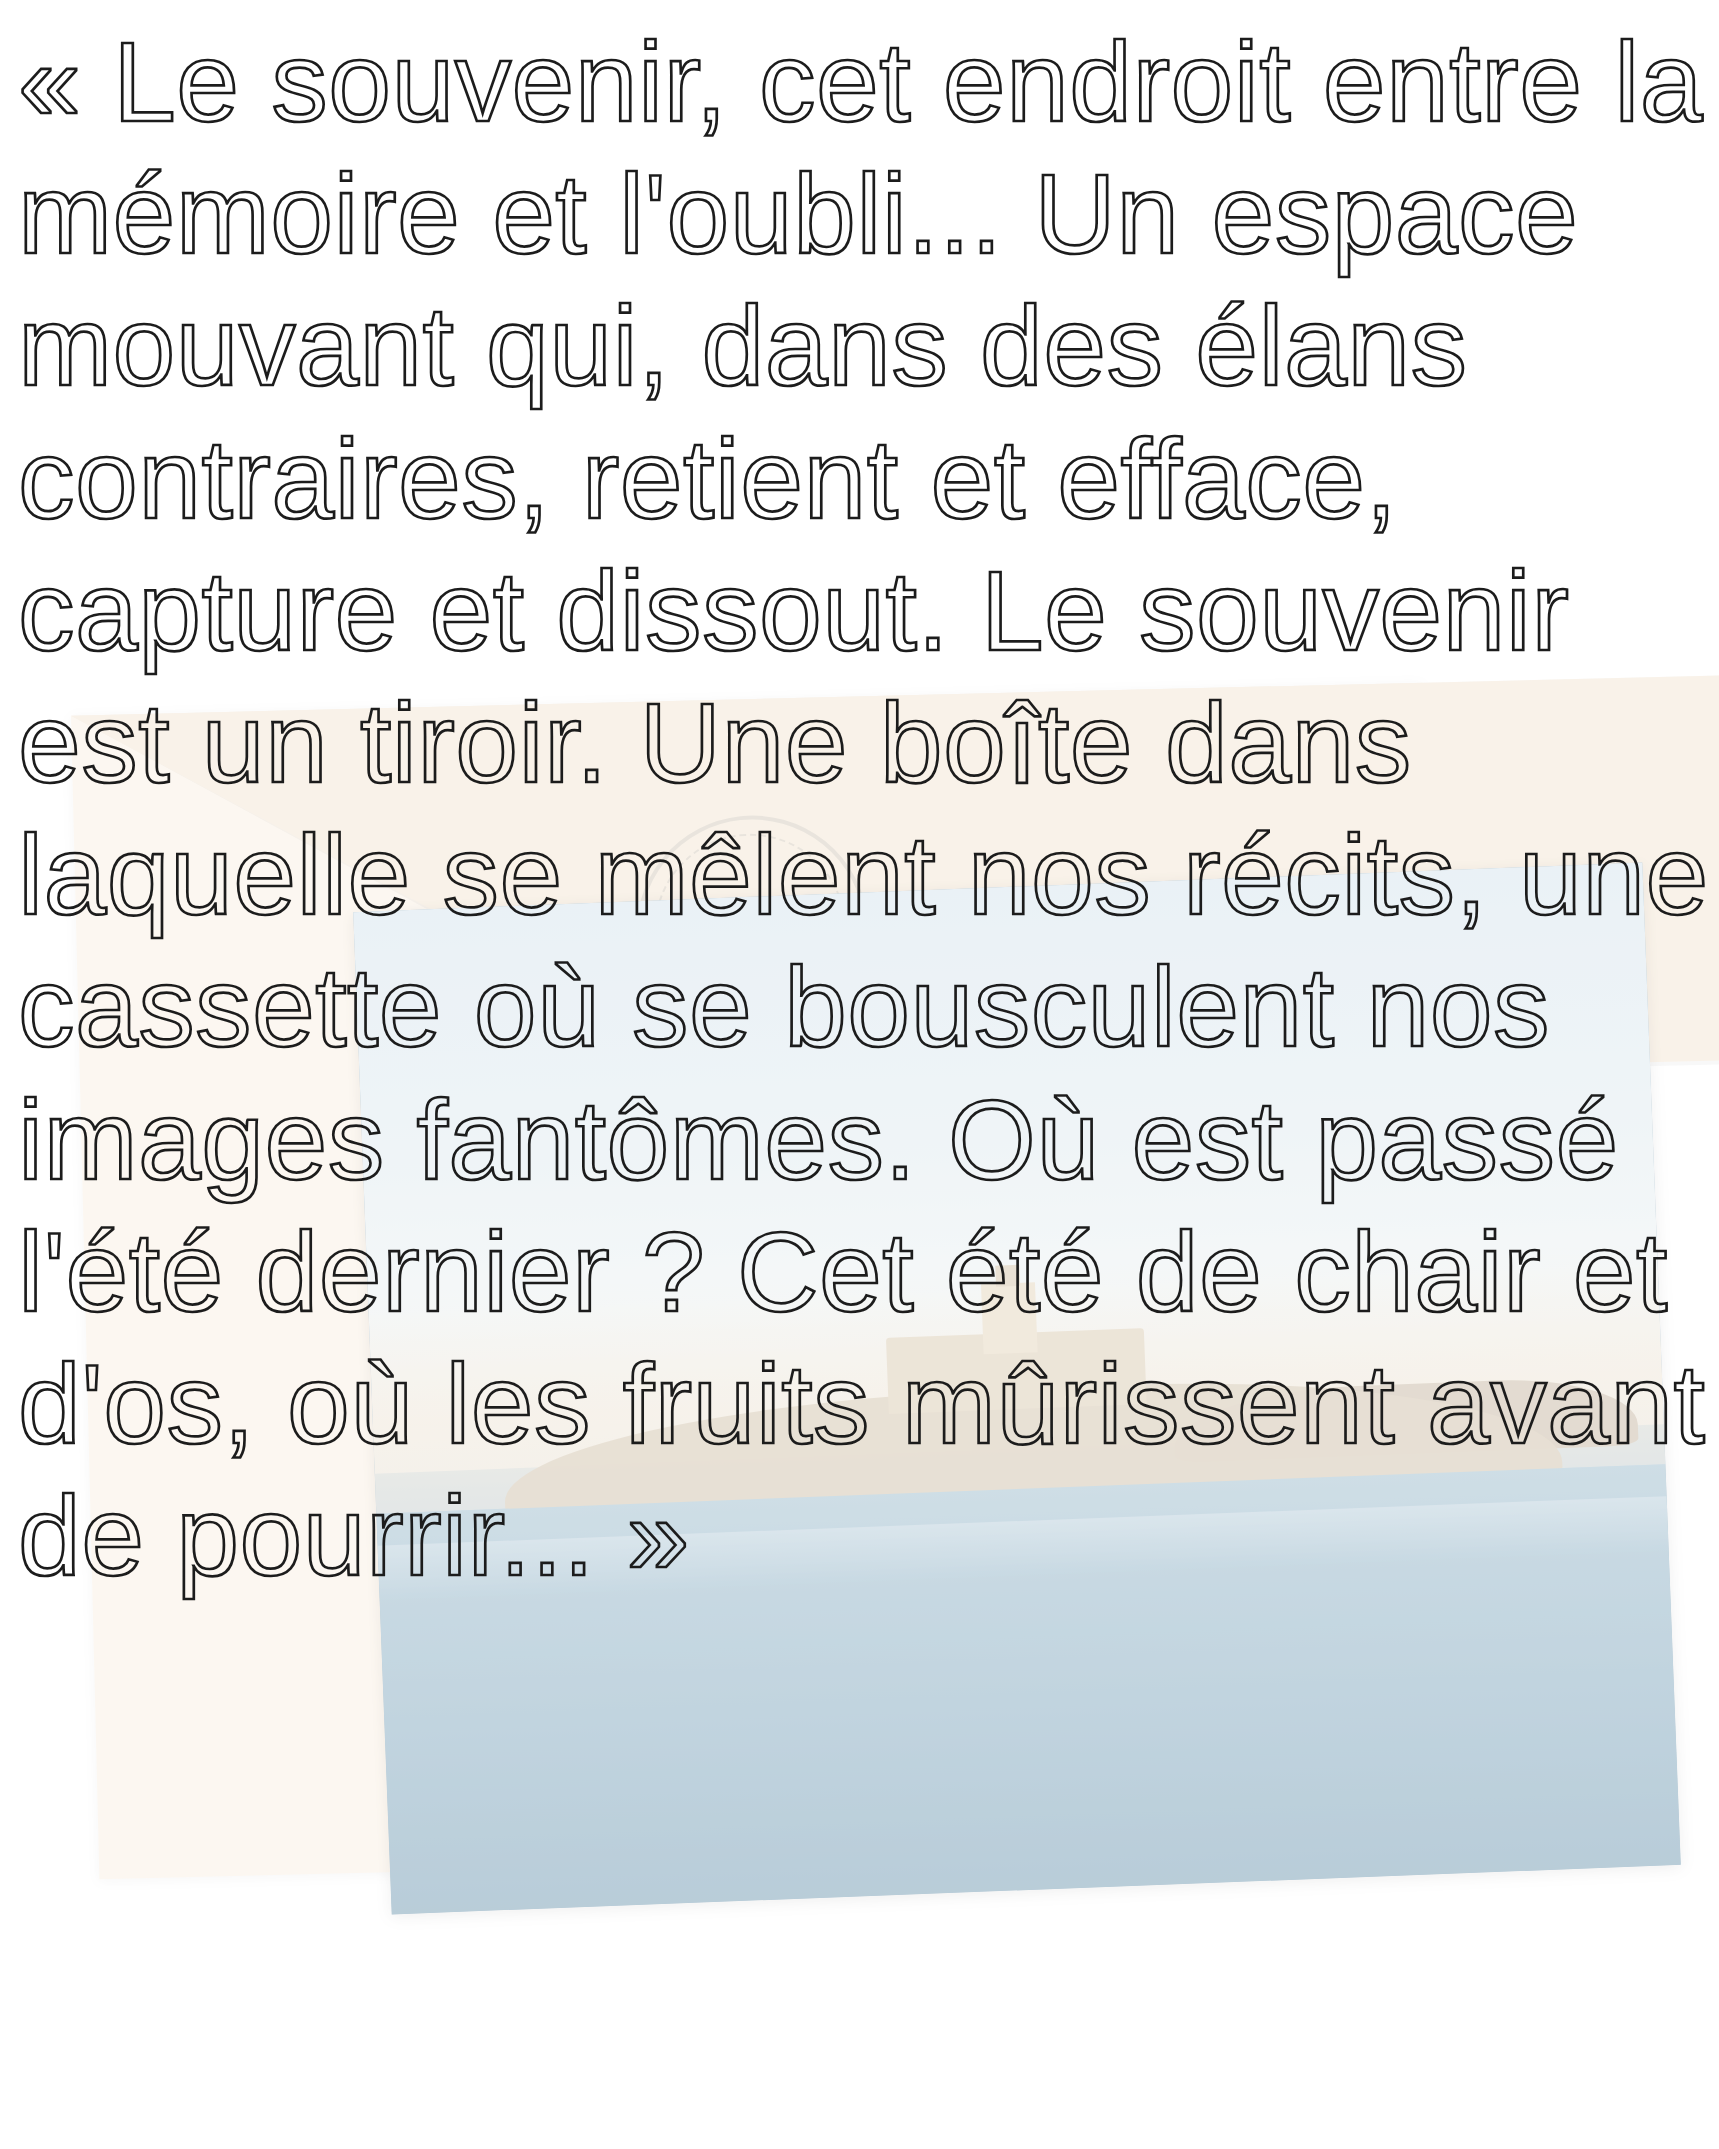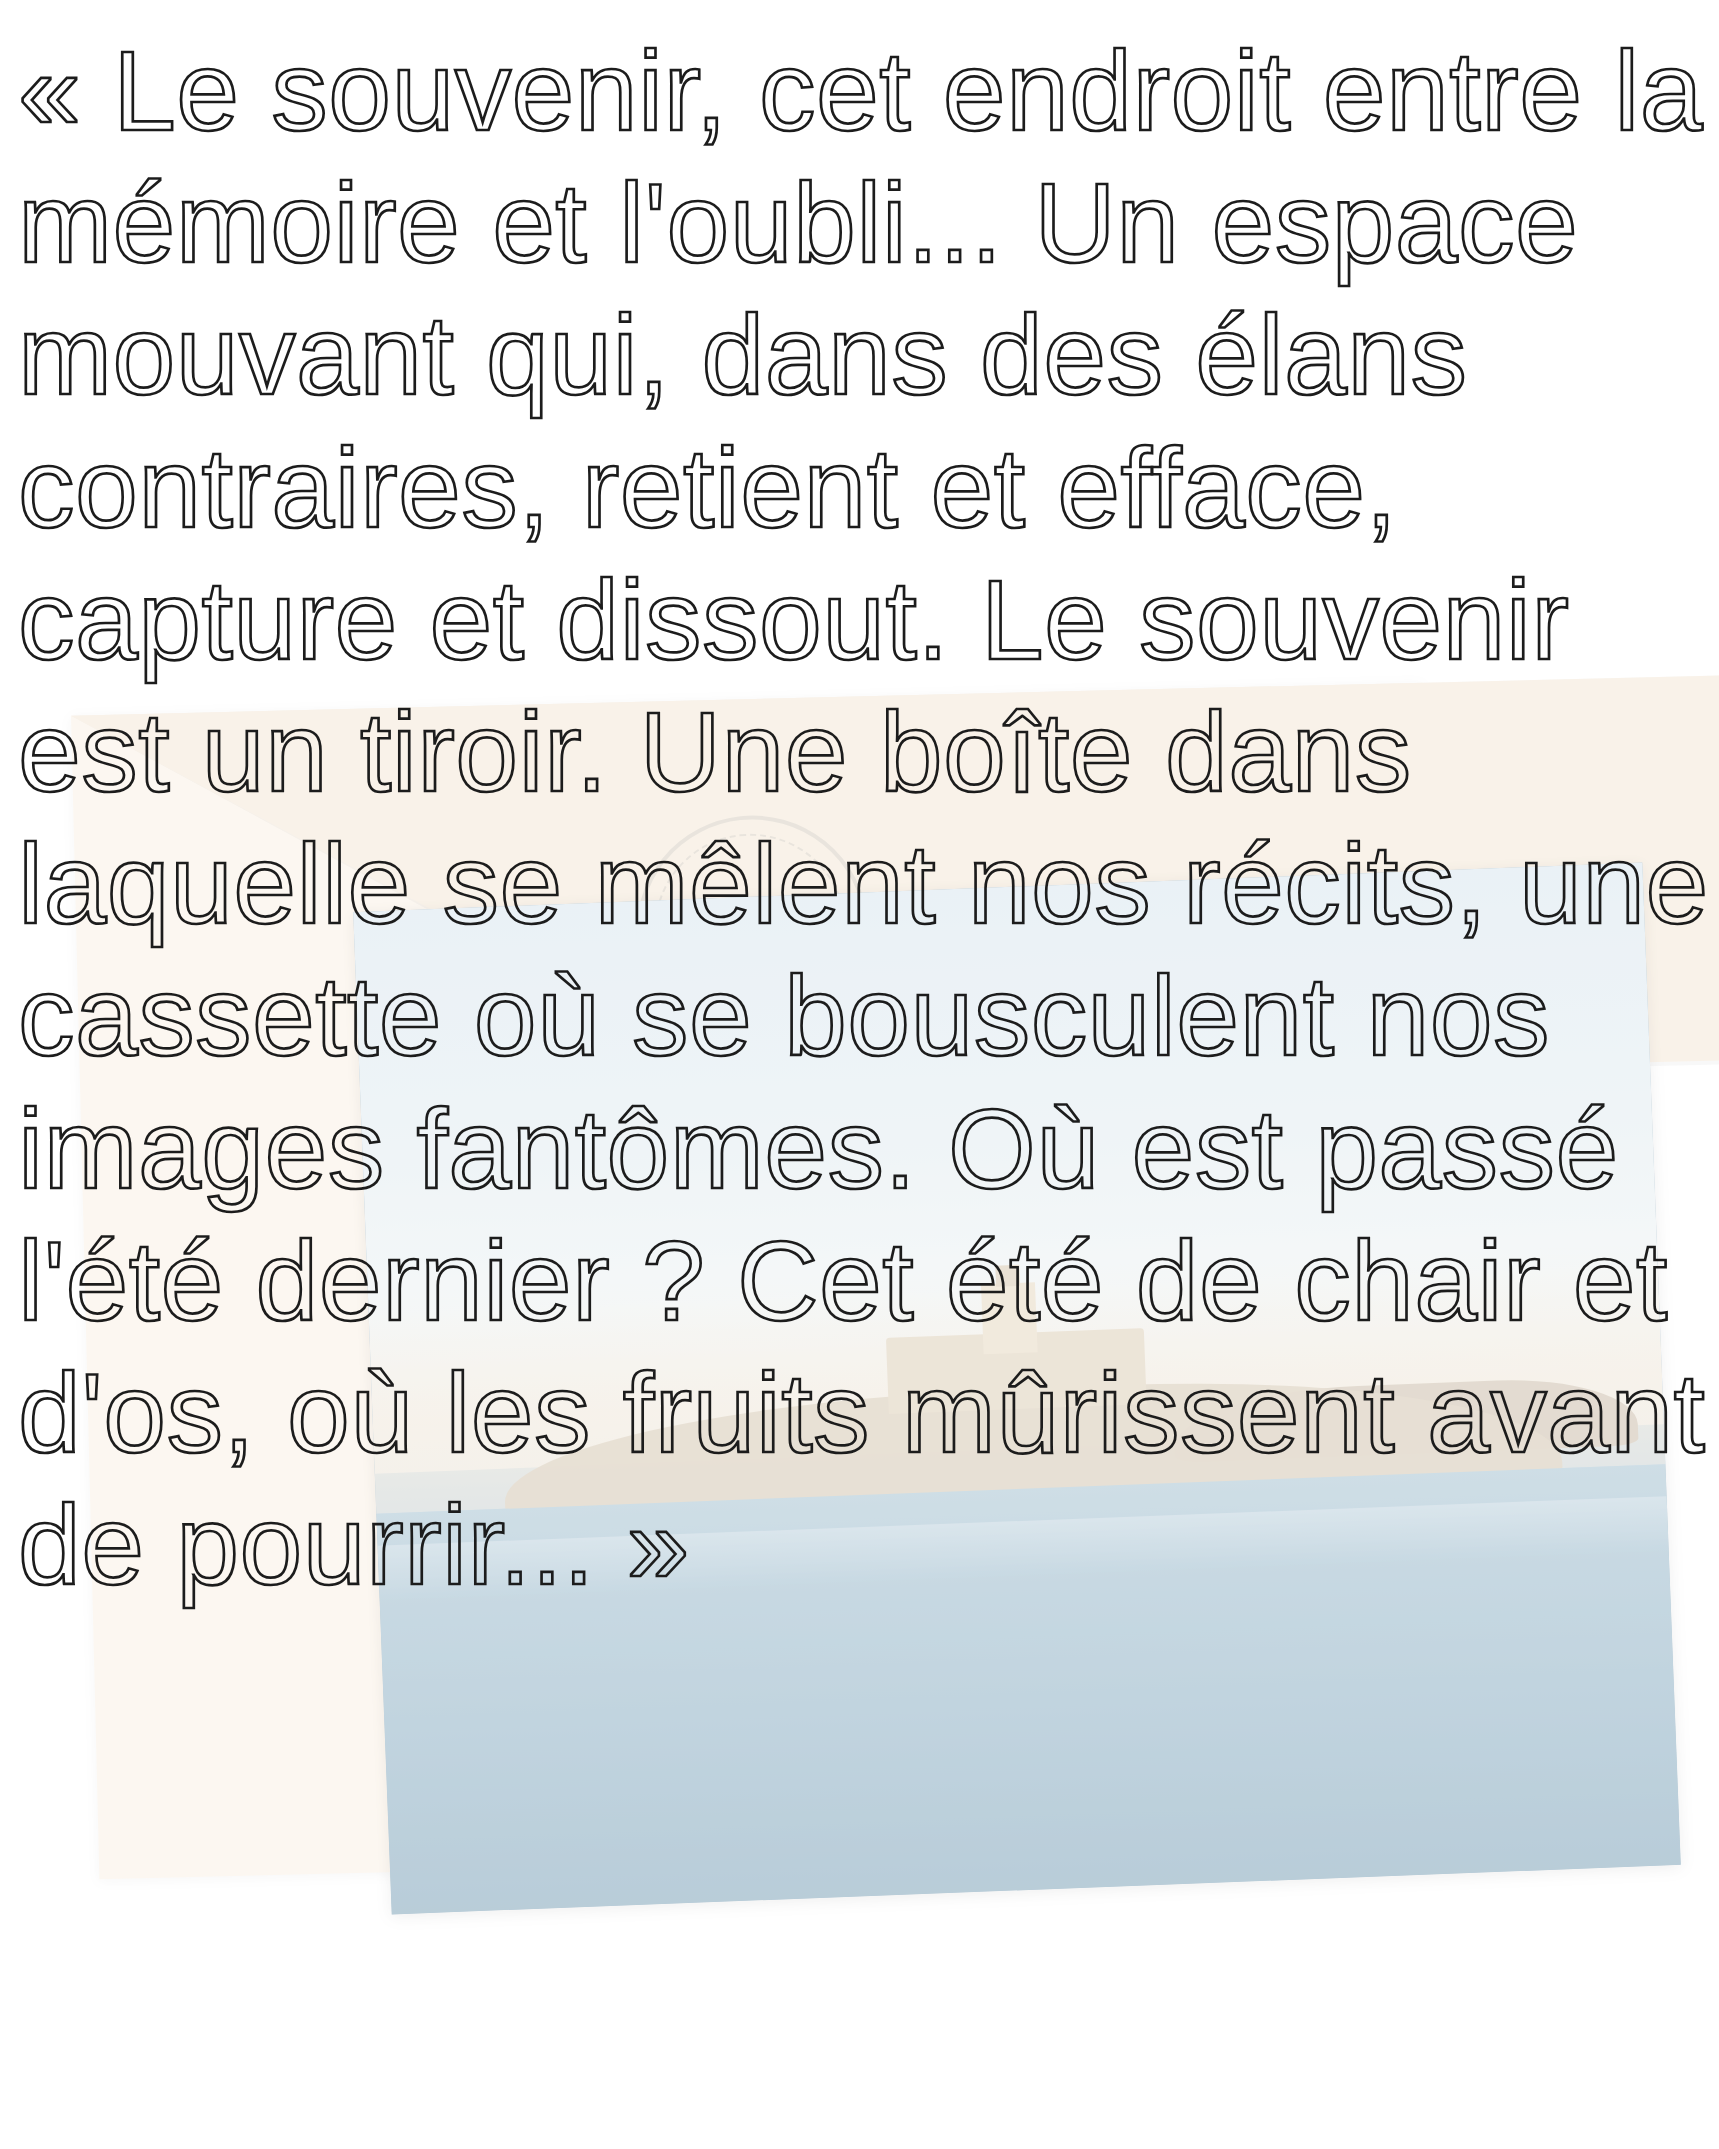--- a/index.html
+++ b/index.html
@@ -212,21 +212,21 @@
     left: 0; top: 0;
     width: 1720px; height: 2149px;
     background: rgba(255,255,255,0.38);
     pointer-events: none;
   }
 
   
   .quote {
     position: absolute;
     left: 18px;
-    top: 25px;
+    top: 16px;
     width: 1693px;
     font-family: "Liberation Sans", sans-serif;
     font-weight: 400;
     font-size: 113px;
     line-height: 1.17;
     letter-spacing: 0.4px;
     color: transparent;
     -webkit-text-stroke: 2.7px #1c1c1c;
     text-shadow: none;
     white-space: pre-wrap;

